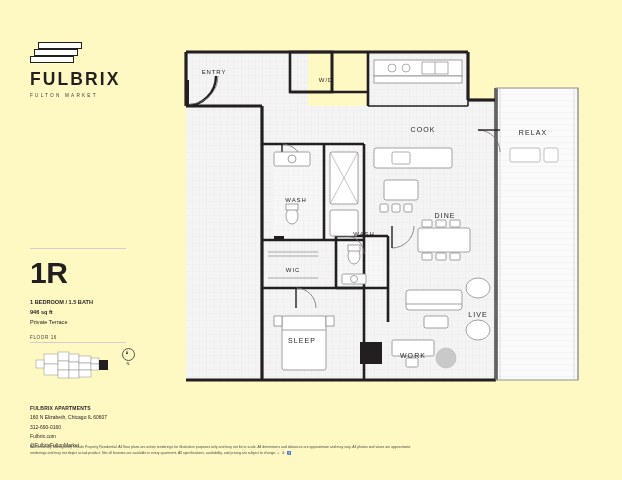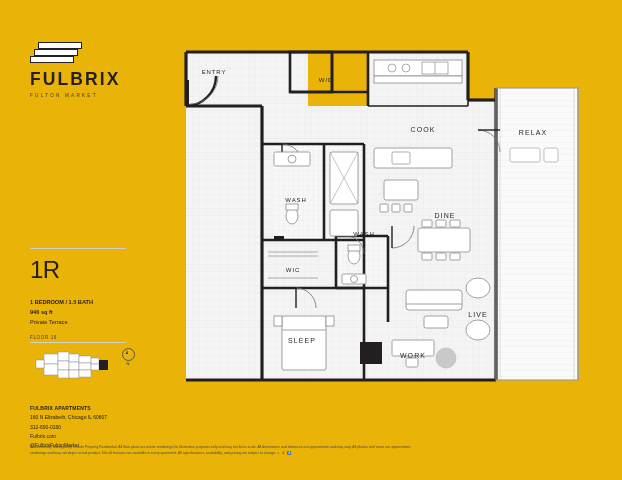--- a/index.html
+++ b/index.html
@@ -11,21 +11,21 @@
     width: 622px;
     height: 480px;
     overflow: hidden;
     font-family: "Liberation Sans", sans-serif;
     color: #231f20;
   }
   .page {
     position: relative;
     width: 622px;
     height: 480px;
-    background: #eab308;
+    background: #fef9c3;
   }
 
   
   .left-col {
     position: absolute;
     left: 30px;
     top: 30px;
     width: 140px;
     height: 420px;
   }
@@ -71,22 +71,22 @@
     left: 0;
     width: 96px;
     border-top: 1px solid #cfcfcf;
   }
   .divider.d1 { top: 218px; }
 
   .unit-id {
     position: absolute;
     left: 0;
     top: 228px;
-    font-size: 24px;
-    font-weight: 400;
+    font-size: 30px;
+    font-weight: 700;
     letter-spacing: -0.5px;
     line-height: 1;
   }
   .unit-meta {
     position: absolute;
     left: 0;
     top: 268px;
     width: 130px;
     font-size: 5.6px;
     line-height: 1.75;

